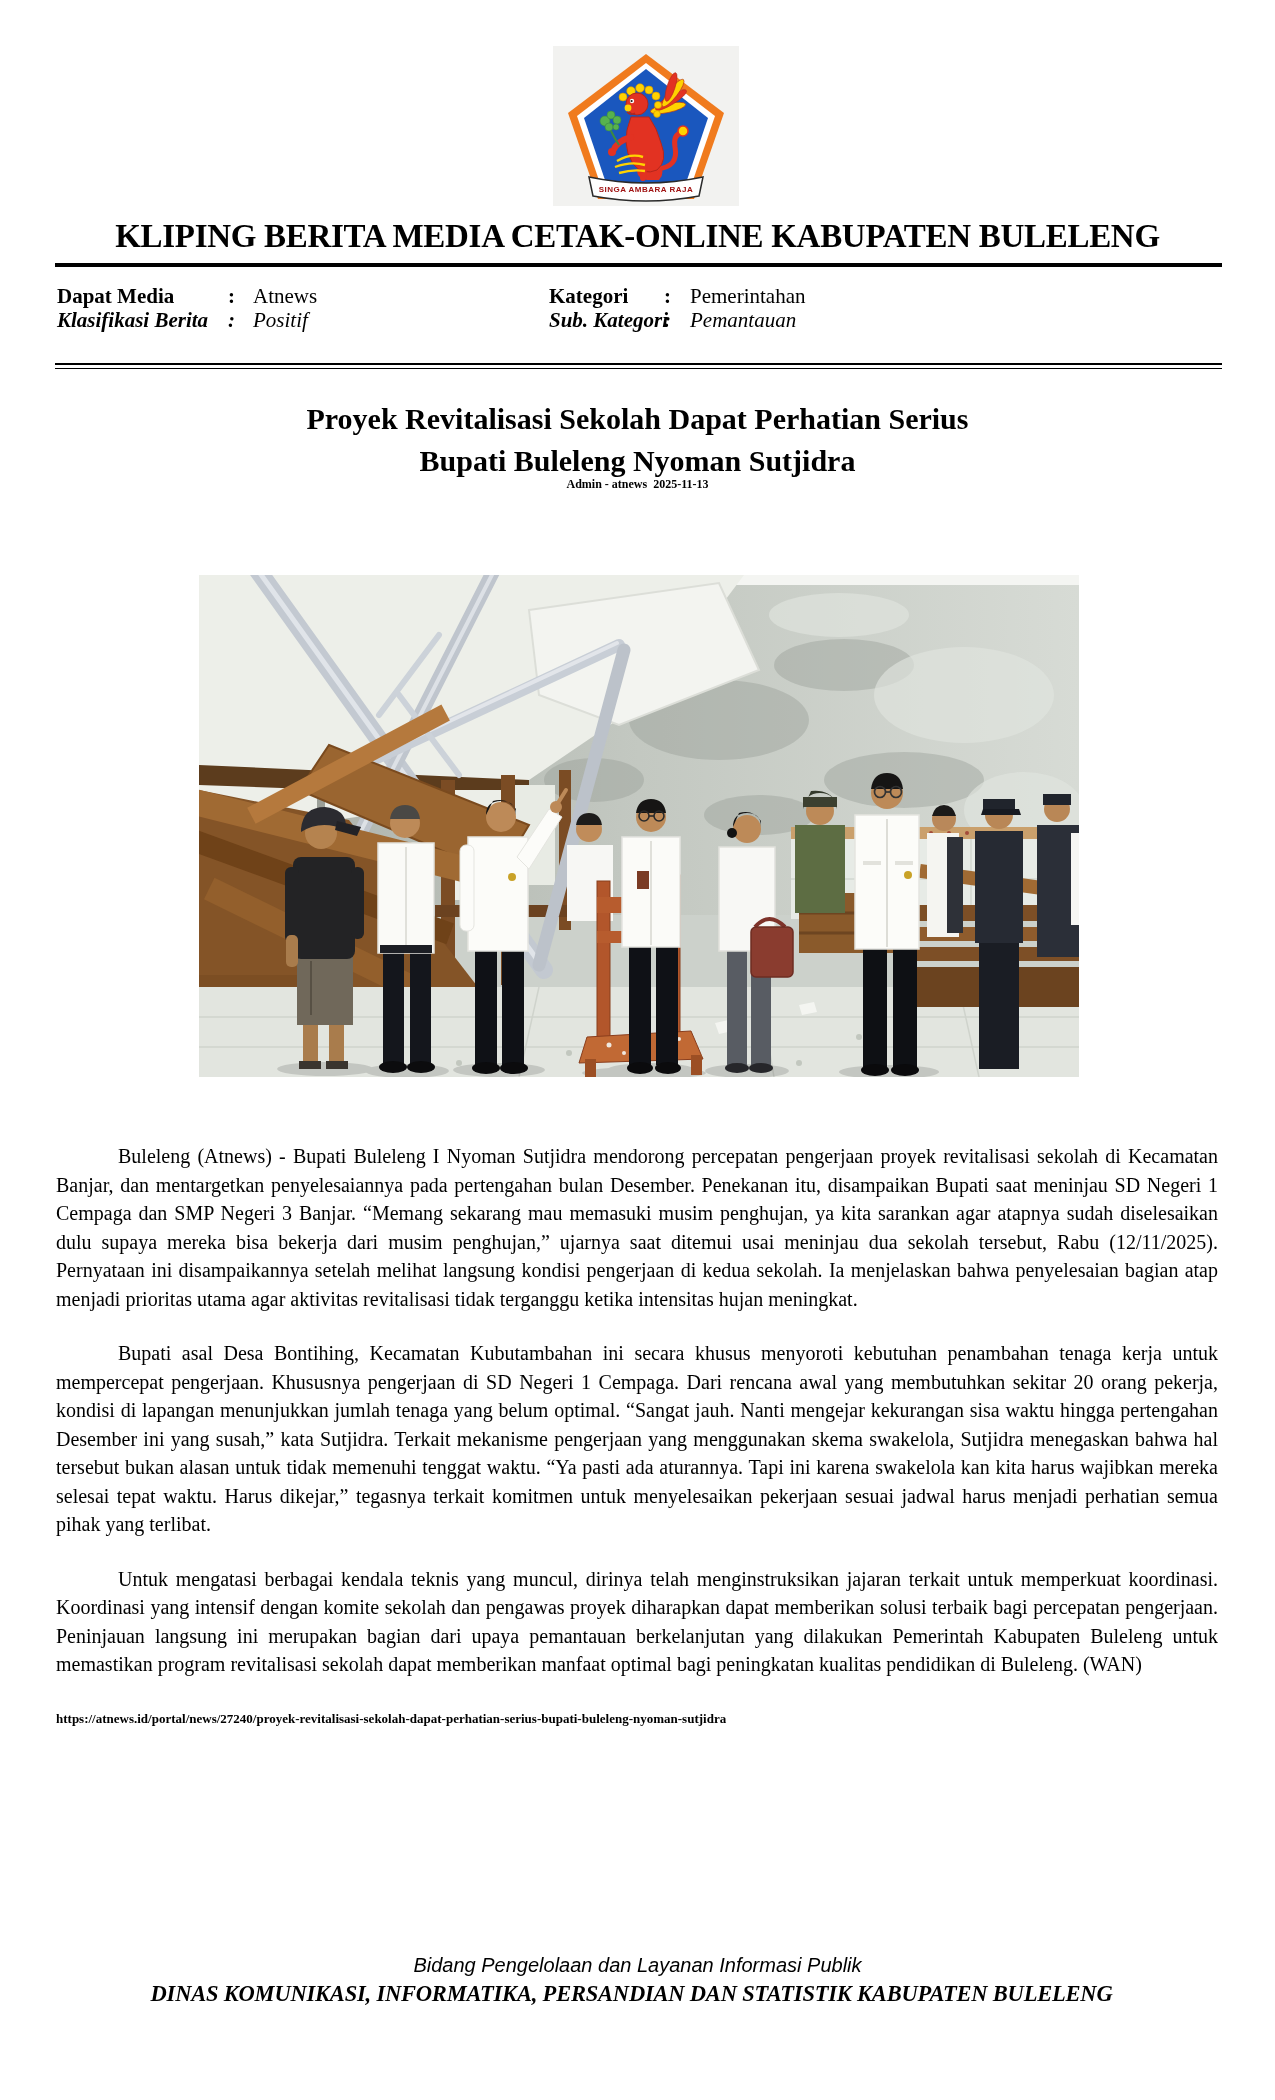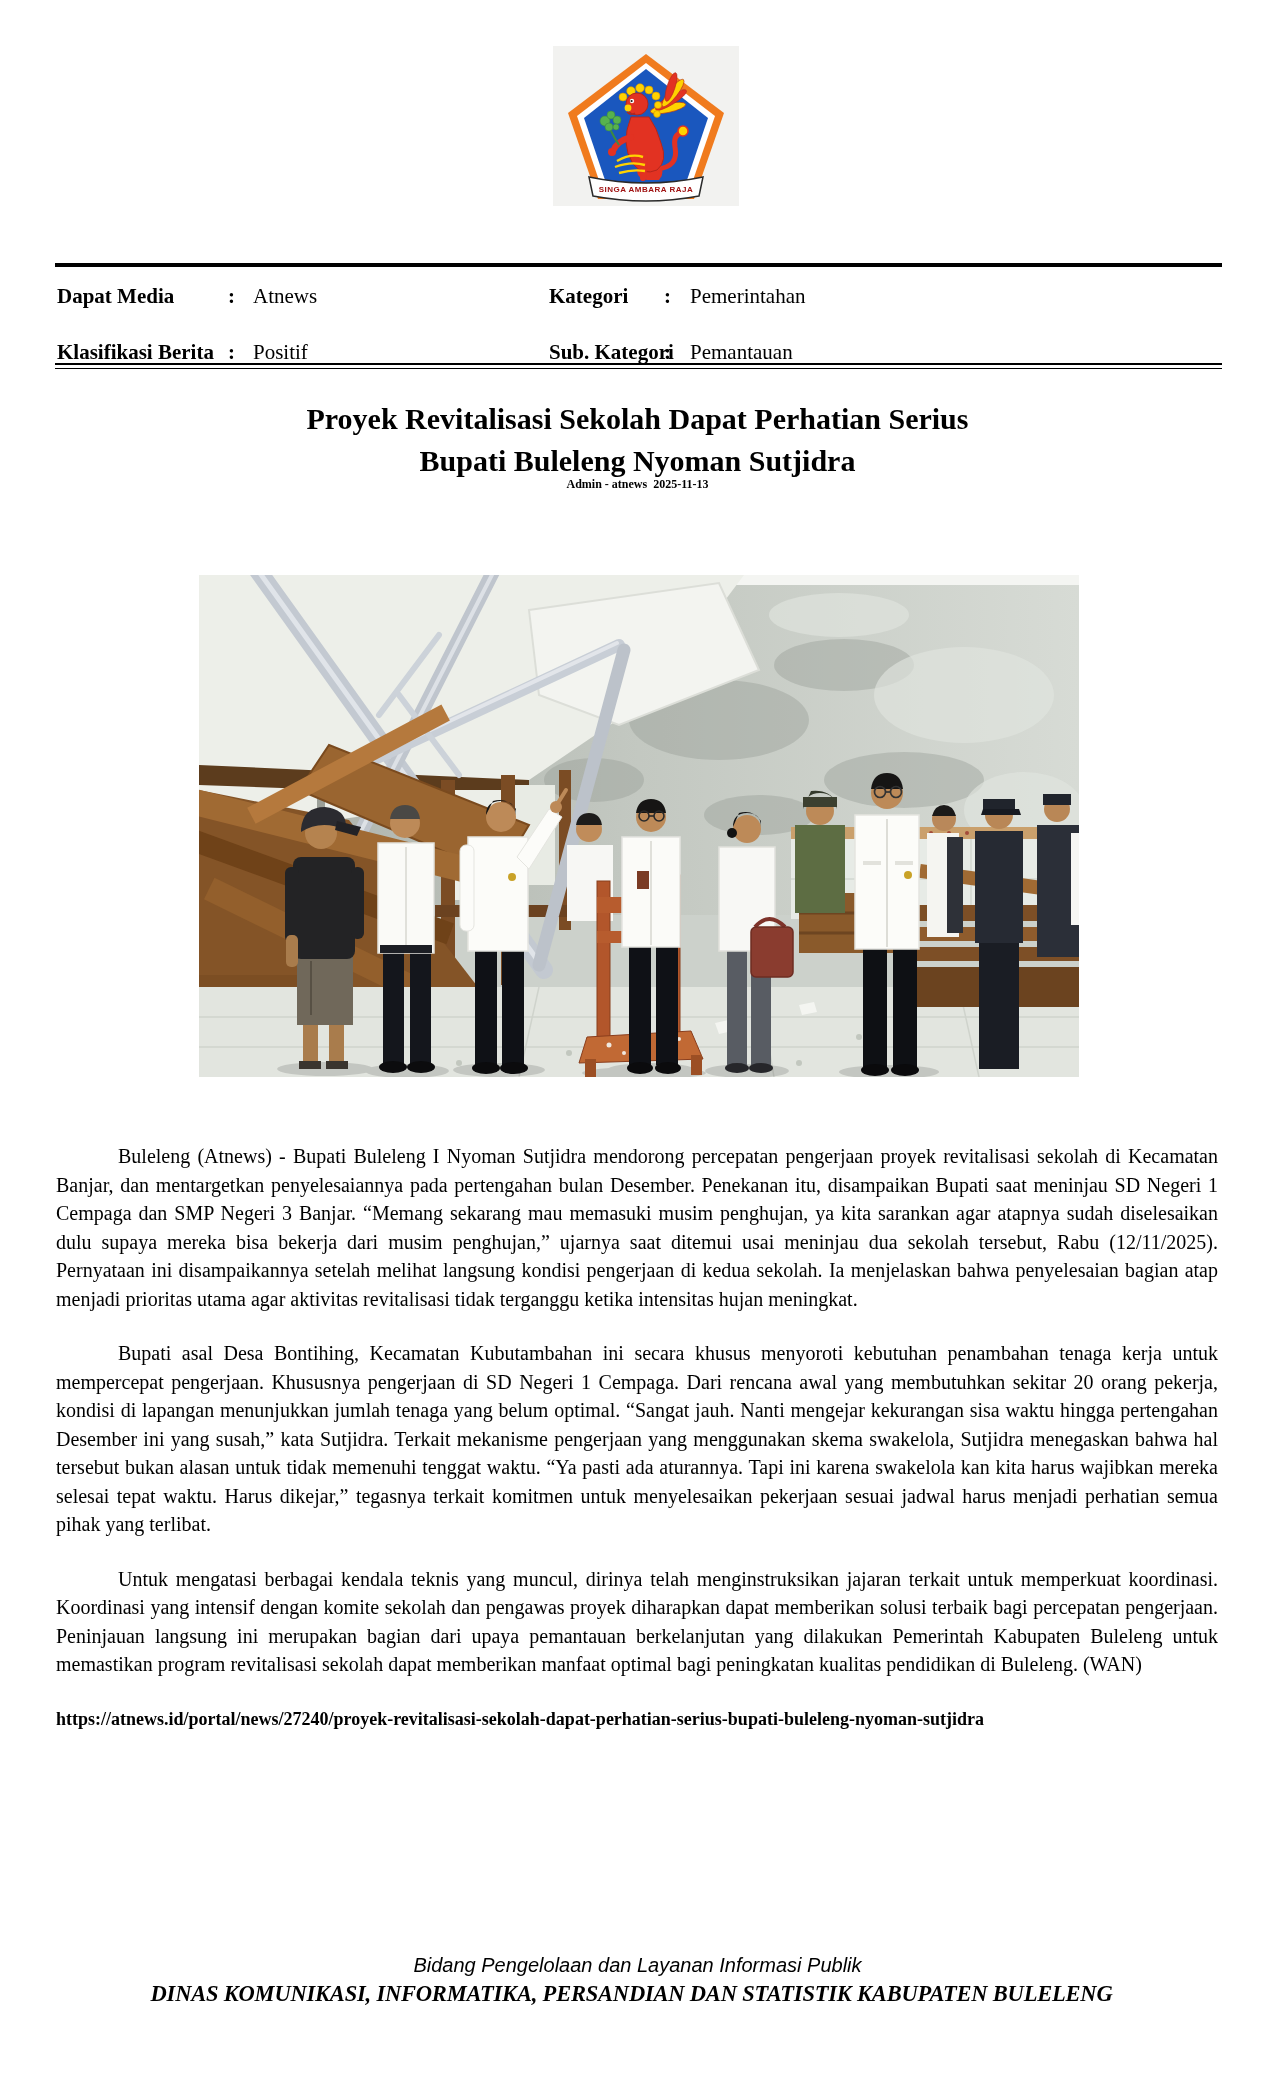--- a/index.html
+++ b/index.html
@@ -16,21 +16,21 @@
   .header-title{
     position:absolute;left:0;top:218px;width:100%;text-align:center;
     font-size:33px;font-weight:bold;letter-spacing:-0.3px;margin:0;
   }
   .rule-thick{position:absolute;left:55px;right:53px;top:263px;border-top:4px solid #000;}
   .rule-double{position:absolute;left:55px;right:53px;top:363px;height:3px;border-top:2px solid #000;border-bottom:1px solid #000;}
   
   .meta{position:absolute;left:0;top:0;width:100%;font-size:21px;}
   .meta span{position:absolute;white-space:nowrap;}
   .meta .lbl{font-weight:bold;}
-  .r1{top:284px;} .r2{top:340px;}
+  .r1{top:284px;} .r2{top:308px;font-style:italic;}
   .c-l-lbl{left:57px;} .c-l-col{left:228px;font-weight:bold;} .c-l-val{left:253px;}
   .c-r-lbl{left:549px;} .c-r-col{left:664px;font-weight:bold;} .c-r-val{left:690px;}
   
   .article-title{
     position:absolute;left:0;top:398px;width:100%;text-align:center;margin:0;
     font-size:30px;font-weight:bold;line-height:42px;
   }
   .byline{
     position:absolute;left:0;top:477px;width:100%;text-align:center;
     font-size:12px;font-weight:bold;white-space:pre-wrap;
@@ -38,21 +38,21 @@
   
   .photo{position:absolute;left:199px;top:575px;width:880px;height:502px;margin:0;}
   .photo svg{display:block;}
   
   .body-text{
     position:absolute;left:56px;top:1142px;width:1166px;
     font-size:20px;line-height:28.5px;text-align:justify;
   }
   .body-text p{margin:0 4px 26px 0;text-indent:62px;}
   .source-url{
-    display:block;margin-top:2px;font-size:18px;font-weight:bold;
+    display:block;margin-top:2px;font-size:13px;font-weight:bold;
     color:#000;text-decoration:none;word-break:break-all;text-align:left;
   }
   
   .footer{position:absolute;left:0;top:1954px;width:100%;text-align:center;font-style:italic;}
   .footer-line1{font-family:"Liberation Sans", sans-serif;font-size:20px;margin:0;}
   .footer-line2{font-size:22.5px;font-weight:bold;margin:4px 12px 0 0;letter-spacing:-0.2px;}
 </style>
 </head>
 <body>
 
@@ -111,20 +111,21 @@
         <path d="M56,112 Q70,104 82,108"></path>
           <path d="M54,118 Q70,112 84,116"></path>
           <path d="M58,124 Q72,120 84,122"></path>
       </g>
 
       <path d="M28,128 Q85,140 142,128 L138,147 Q85,157 32,147 Z" fill="#ffffff" stroke="#2a2a2a" stroke-width="1.5"></path>
       <text x="85" y="143" text-anchor="middle" font-family="Liberation Sans, sans-serif" font-size="8" font-weight="bold" fill="#a01313" letter-spacing="0.5">SINGA AMBARA RAJA</text>
     </svg>
   </div>
 
+  <h1 class="header-title">KLIPING BERITA MEDIA CETAK-ONLINE KABUPATEN BULELENG</h1>
   <div class="rule-thick"></div>
 
   <div class="meta">
     <span class="lbl r1 c-l-lbl">Dapat Media</span>
     <span class="r1 c-l-col">:</span>
     <span class="r1 c-l-val">Atnews</span>
 
     <span class="lbl r2 c-l-lbl">Klasifikasi Berita</span>
     <span class="r2 c-l-col">:</span>
     <span class="r2 c-l-val">Positif</span>

